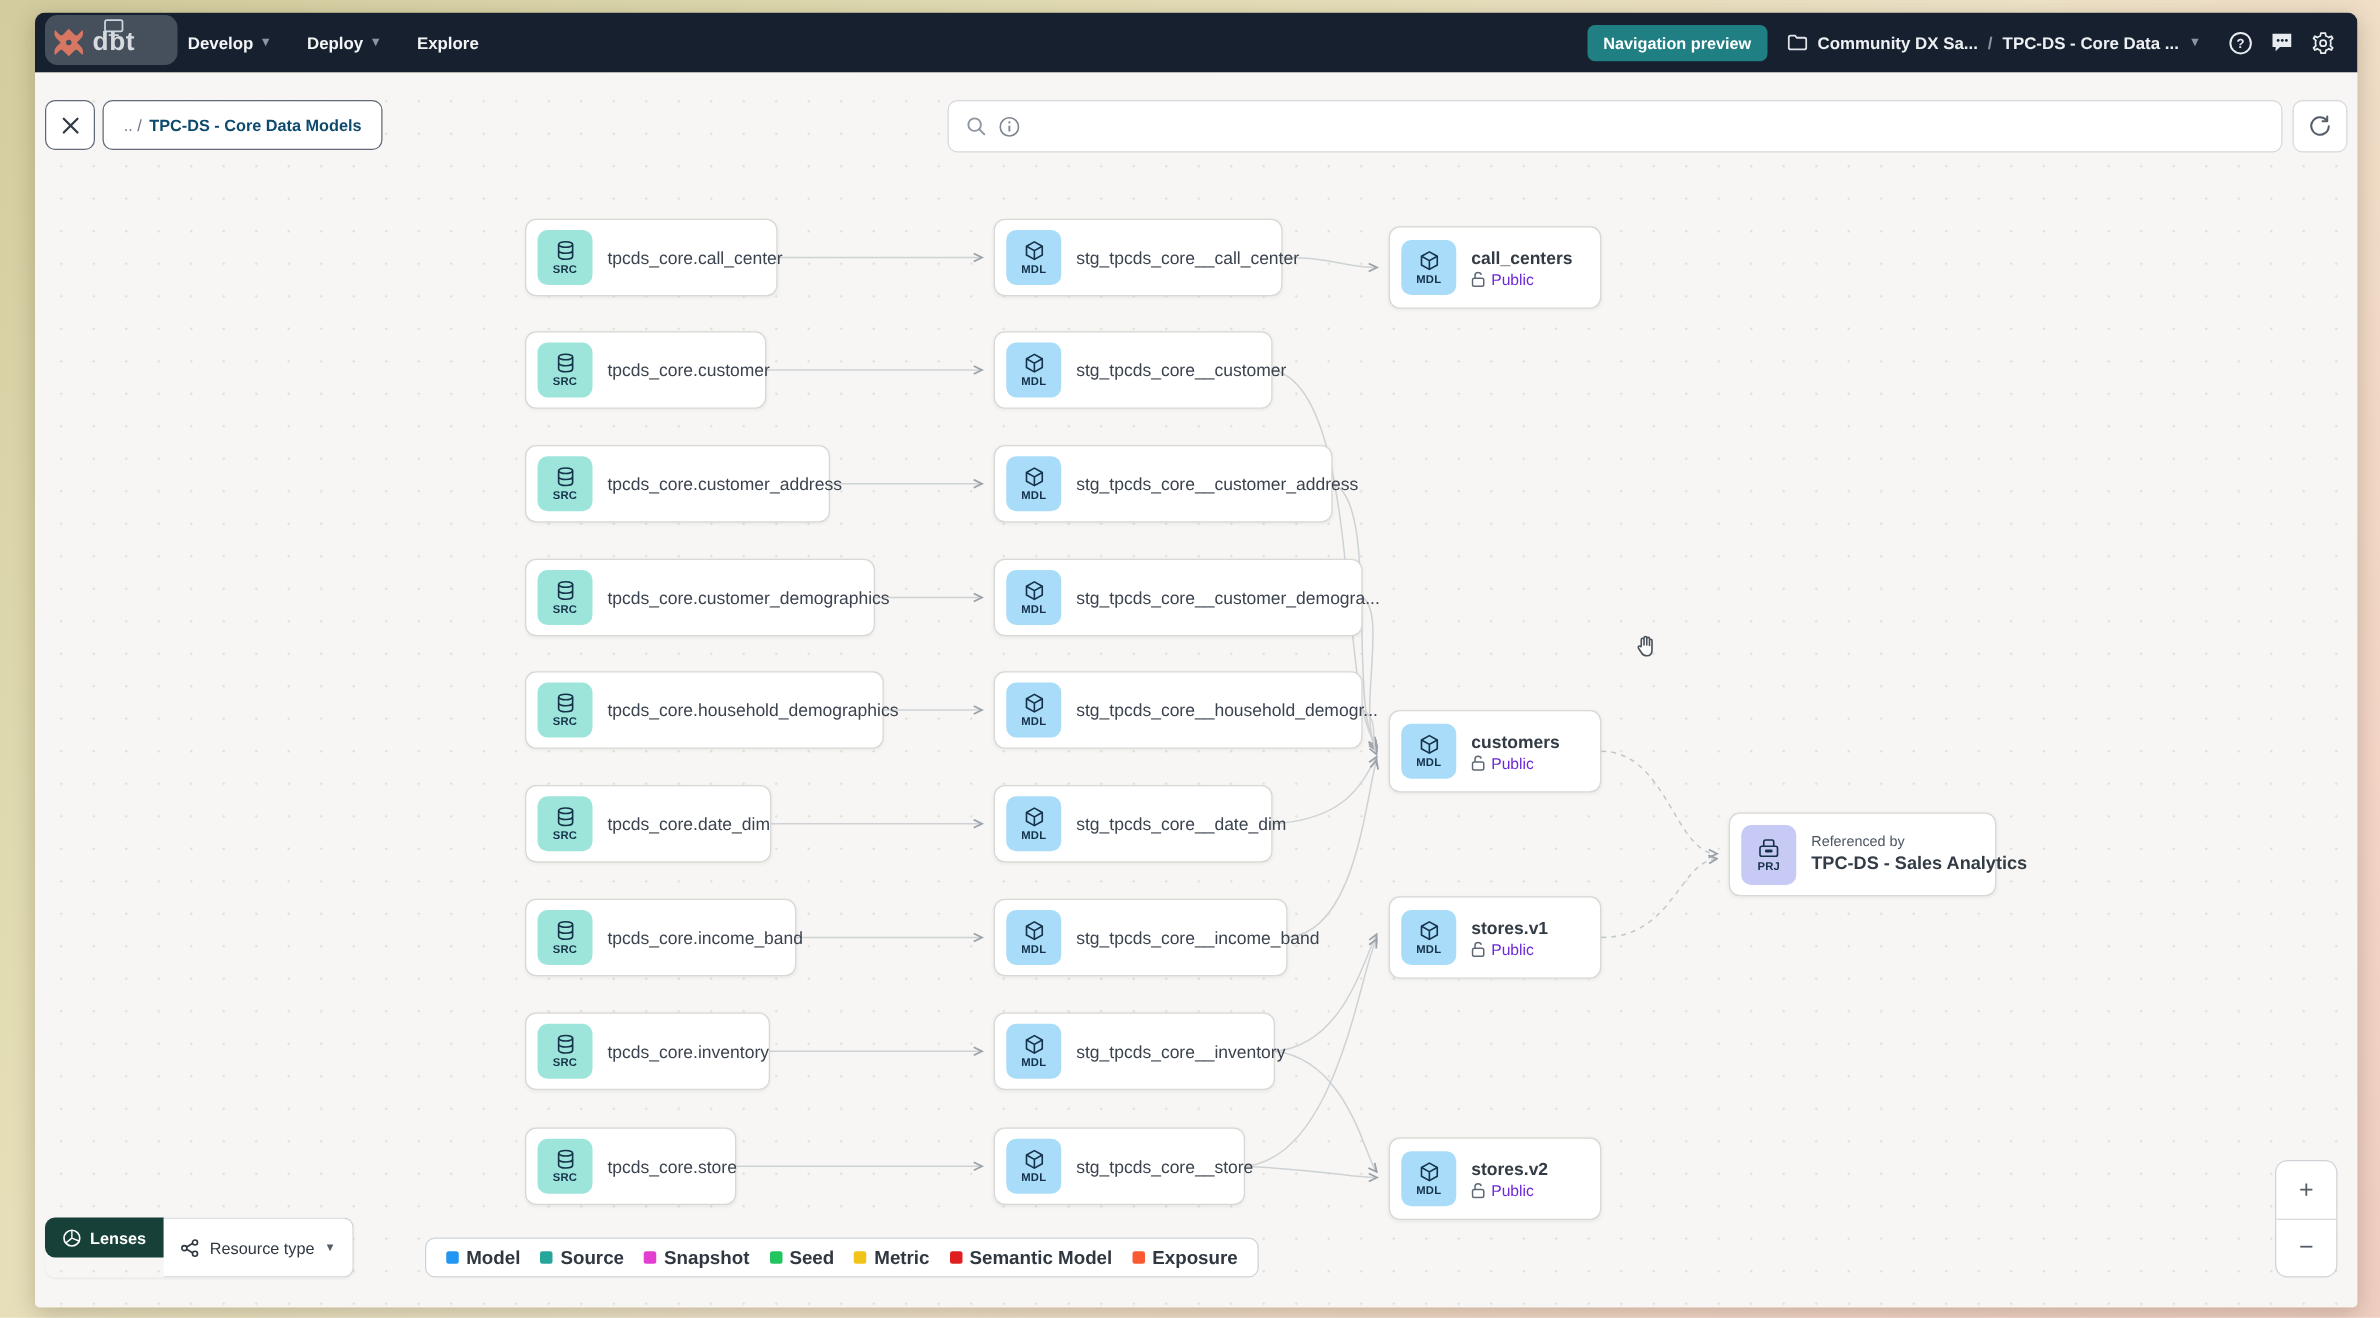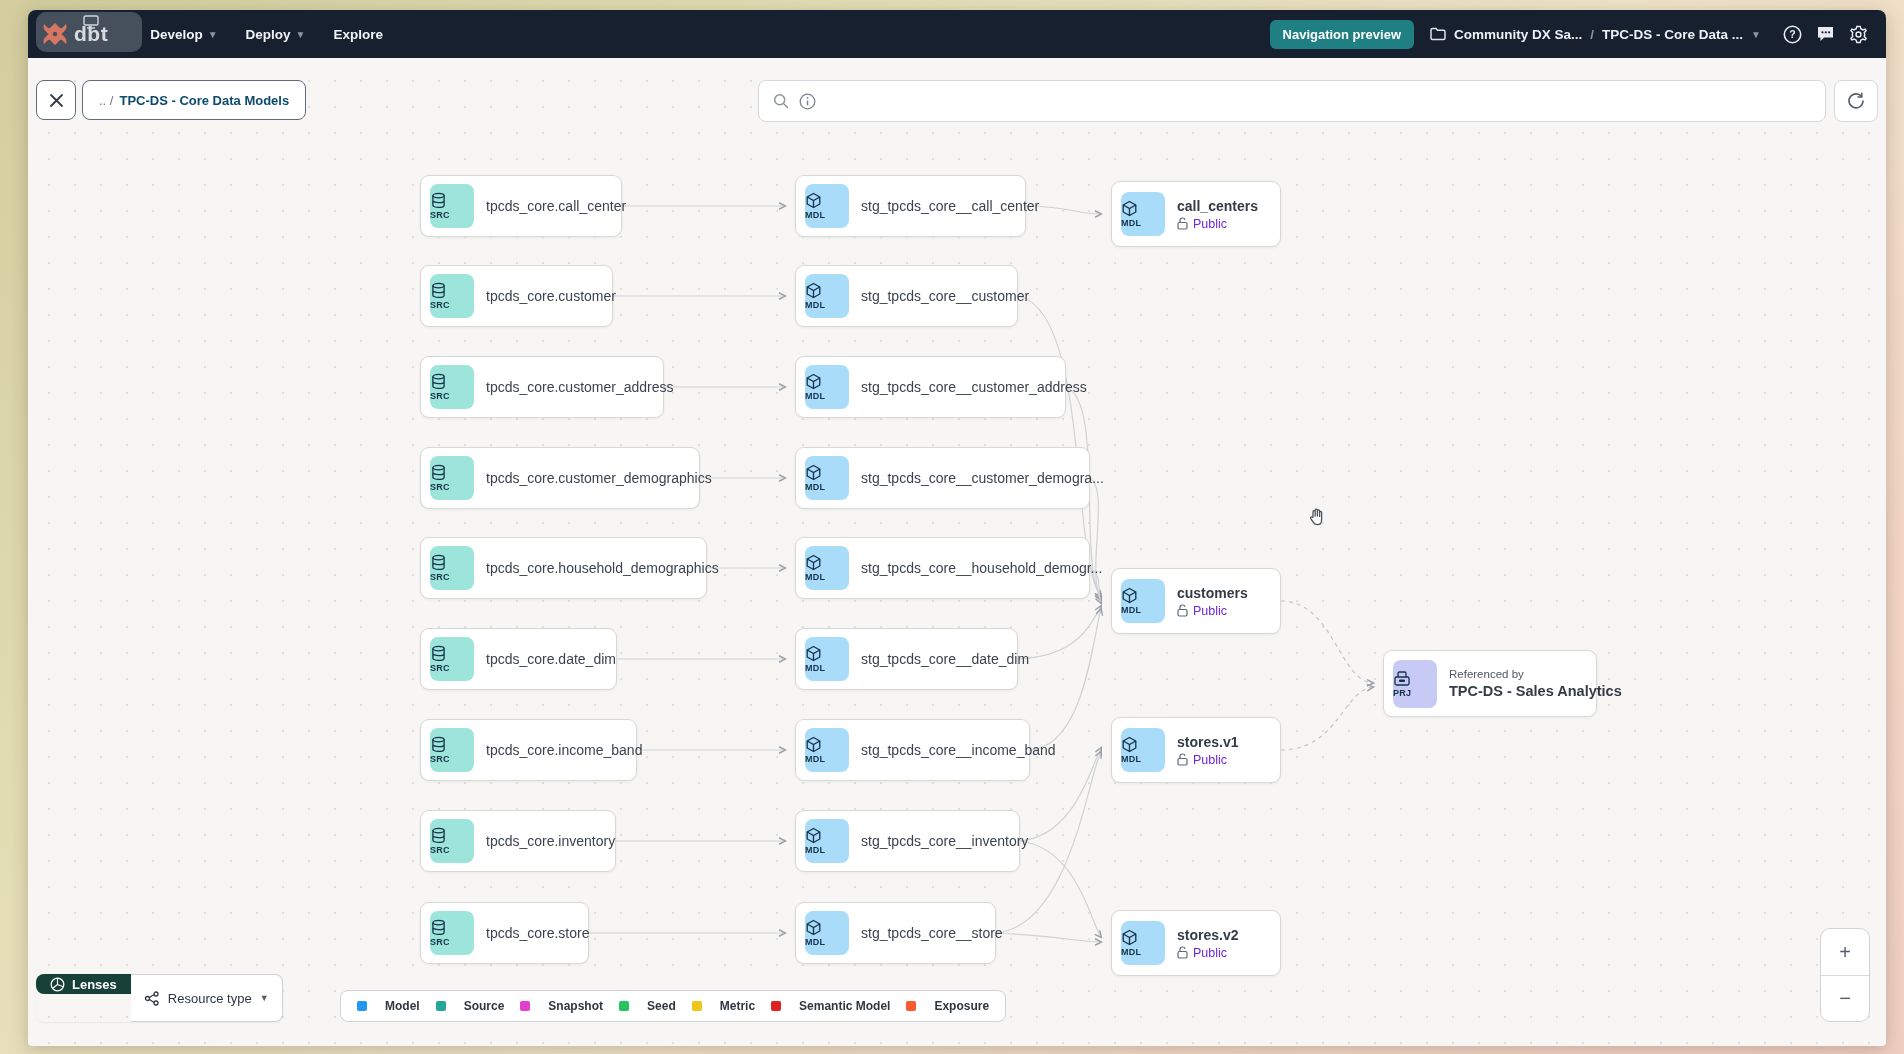--- a/index.html
+++ b/index.html
@@ -46,44 +46,44 @@
   .search-wrap input { flex:1; border:none; outline:none; font-size:13.5px; color:#333;
     font-family:"Liberation Sans",sans-serif; background:transparent; }
   .search-wrap input::placeholder { color:#8d959f; }
   .refresh-btn { left:1806px; top:22px; width:44px; height:42px; border-color:#d5d8dc; }
 
   
   .node { position:absolute; background:#fff; border:1px solid #d8d8d4; border-radius:9px;
     box-shadow:0 1px 3px rgba(20,30,40,.06); display:flex; align-items:center; gap:12px;
     padding:0 16px 0 9px; cursor:pointer; white-space:nowrap; }
   .tile { width:44px; height:44px; border-radius:8px; display:flex; flex-direction:column;
-    justify-content:center; gap:1px; flex:0 0 auto; }
+    align-items:center; justify-content:center; gap:1px; flex:0 0 auto; }
   .tile span { font-size:9px; font-weight:bold; color:#16324a; letter-spacing:.2px; }
   .tile-src { background:#9de5da; }
   .tile-mdl { background:#a8dcf8; }
   .tile-prj { background:#c6caf4; width:44px; height:48px; }
   .node-title { font-size:14px; color:#3b434e; }
   .pub-node .node-title { font-weight:bold; color:#333b45; }
   .node-lines { display:flex; flex-direction:column; gap:3px; }
   .pub-badge { display:flex; align-items:center; gap:5px; font-size:12.5px; color:#6d28d9; }
   .prj-sub { font-size:11.5px; color:#4d5662; }
   .prj-title { font-size:14.5px; font-weight:bold; color:#333b45; }
 
   svg.edges { position:absolute; left:0; top:0; pointer-events:none; }
 
   
   .footer-left { position:absolute; left:8px; bottom:24px; display:flex; align-items:stretch;
     border-radius:8px; box-shadow:0 1px 2px rgba(0,0,0,.06); }
   .lenses-btn { background:#174138; color:#fff; font-size:13px; font-weight:bold; display:flex;
-    align-items:center; gap:7px; padding:0 14px; border-radius:8px 0 0 8px; height:20px; cursor:pointer; }
+    align-items:center; gap:7px; padding:0 14px; border-radius:8px 0 0 8px; height:32px; cursor:pointer; }
   .rtype-btn { background:#fff; border:1px solid #cfd3d7; border-left:none; color:#2f3740; font-size:13px;
     font-weight:normal; display:flex; align-items:center; gap:8px; padding:0 13px; border-radius:0 8px 8px 0; height:48px; cursor:pointer; }
   .legend { position:absolute; left:312px; bottom:24px; height:32px; background:#fff; border:1px solid #cfd3d7;
     border-radius:8px; display:flex; align-items:center; gap:16px; padding:0 16px; }
-  .legend-item { display:flex; align-items:center; gap:18px; font-size:12px; font-weight:bold; color:#2f3740; }
+  .legend-item { display:flex; align-items:center; gap:6px; font-size:15px; font-weight:bold; color:#2f3740; }
   .swatch { width:10px; height:10px; border-radius:2px; }
 
   .zoom-ctl { position:absolute; right:16px; bottom:24px; width:50px; background:#fff;
     border:1px solid #cfd3d7; border-radius:10px; overflow:hidden; }
   .zoom-btn { height:46px; display:flex; align-items:center; justify-content:center; font-size:20px;
     color:#555e68; cursor:pointer; }
   .zoom-btn + .zoom-btn { border-top:1px solid #d8dbde; }
 
   .hand-cursor { position:absolute; left:1277px; top:448px; }
 </style>

